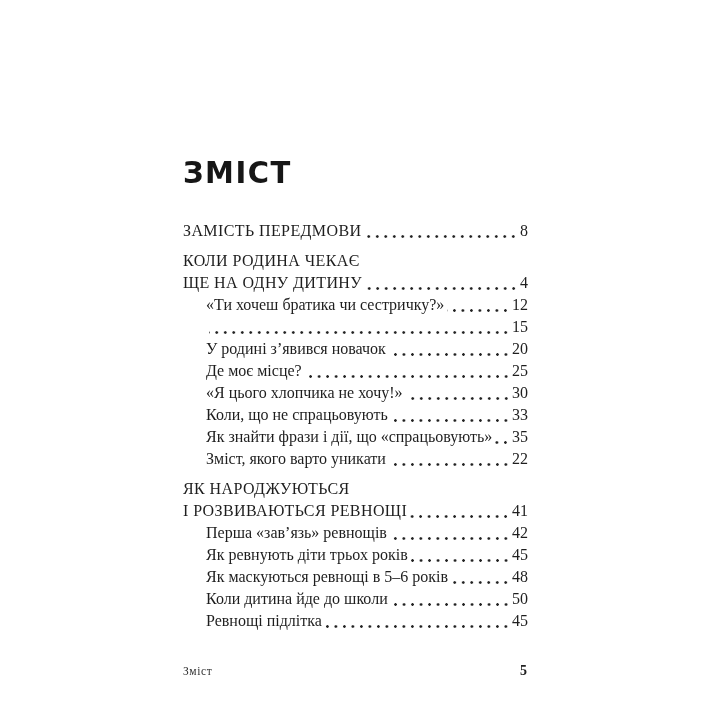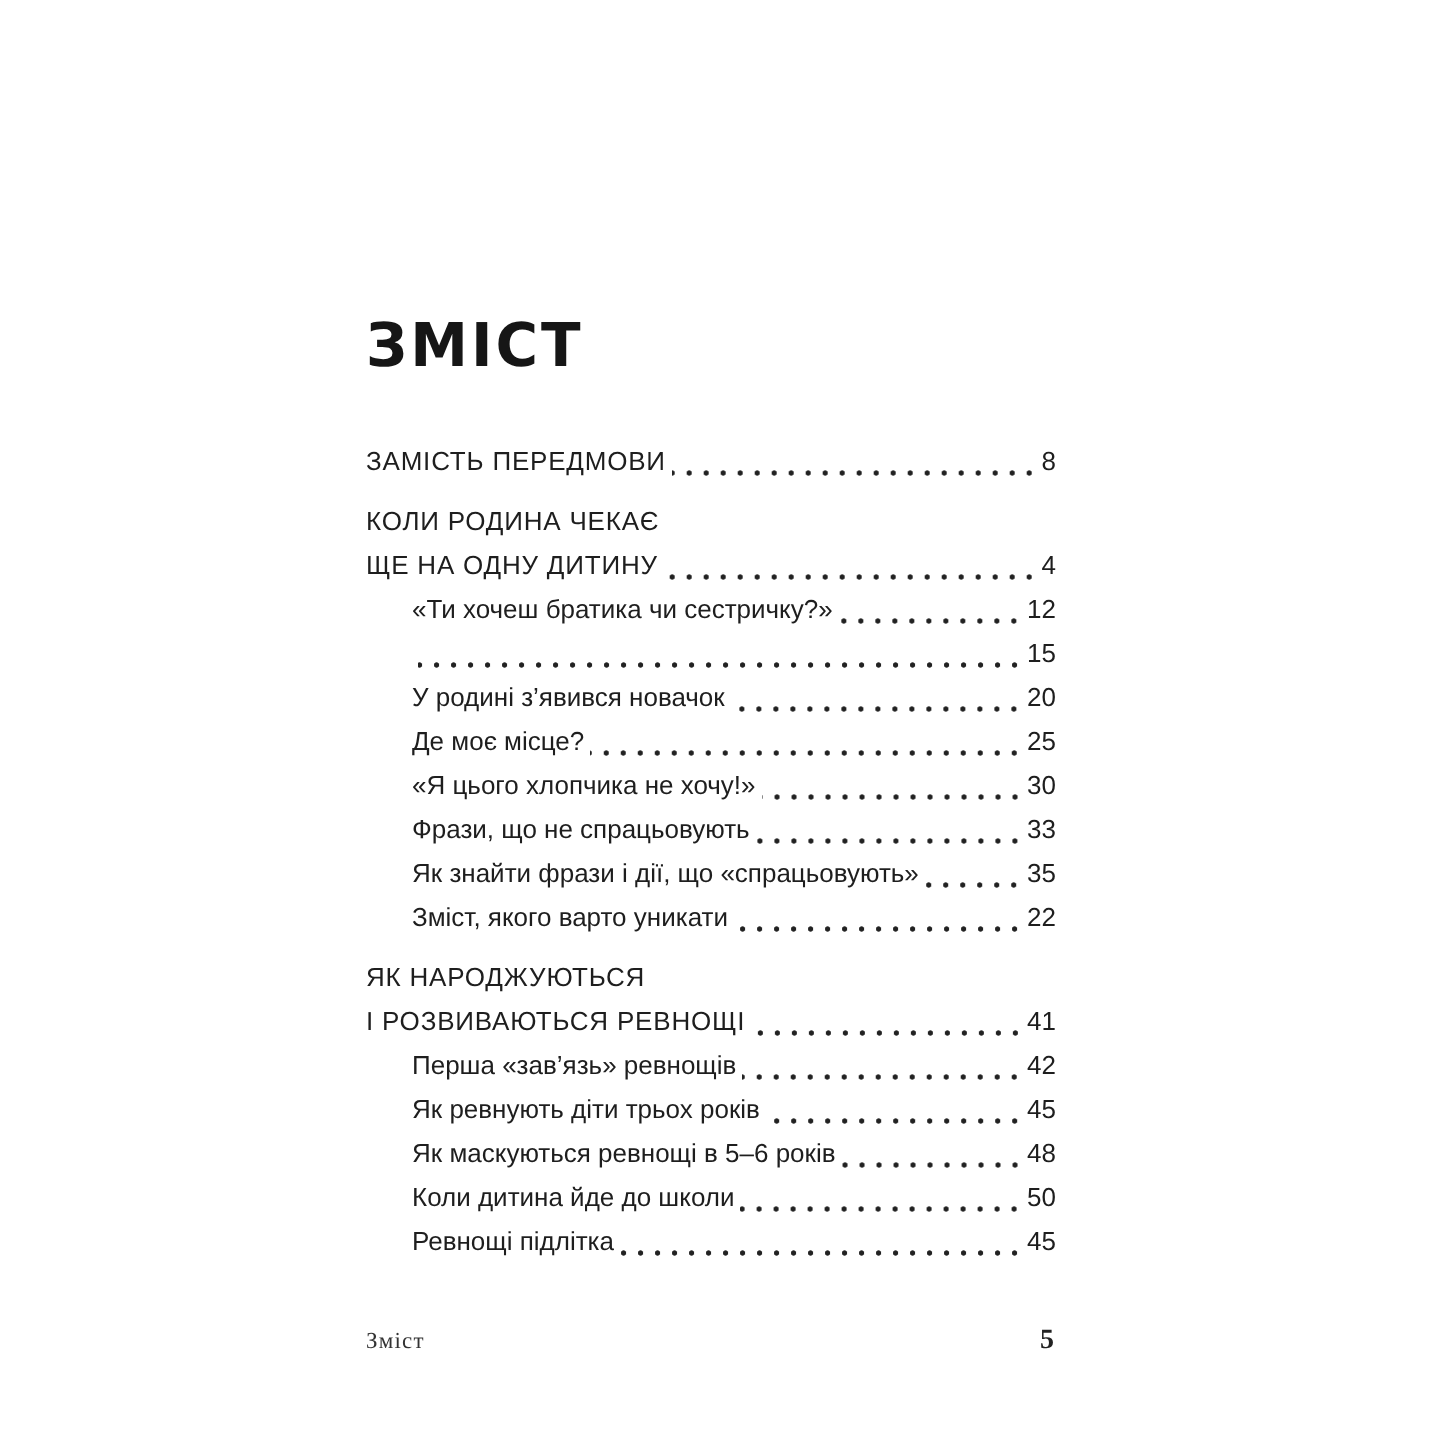--- a/index.html
+++ b/index.html
@@ -26,22 +26,22 @@
     font-family: "DejaVu Sans", sans-serif;
     font-weight: bold;
     font-size: 29px;
     line-height: 32px;
     letter-spacing: 1.5px;
     color: #161616;
     transform: scaleY(1.04);
     transform-origin: left top;
   }
   .toc {
-    font-family: Liberation Sans, sans-serif;
-    font-size: 13px;
+    font-family: Liberation Serif, serif;
+    font-size: 16px;
     line-height: 22px;
     color: #1e1e1e;
   }
   .toc-section { margin-top: 8px; }
   .toc-section:first-child { margin-top: 0; }
   .row {
     display: flex;
     align-items: baseline;
   }
   .row .label {
@@ -128,21 +128,21 @@
             <span class="label">Де моє місце?</span>
             <span class="leader"></span>
             <span class="num">25</span>
           </div>
           <div class="row item">
             <span class="label">«Я цього хлопчика не хочу!»</span>
             <span class="leader"></span>
             <span class="num">30</span>
           </div>
           <div class="row item">
-            <span class="label">Фрази, що не спрацьовують</span>
+            <span class="label">Коли, що не спрацьовують</span>
             <span class="leader"></span>
             <span class="num">33</span>
           </div>
           <div class="row item">
             <span class="label">Як знайти фрази і дії, що «спрацьовують»</span>
             <span class="leader"></span>
             <span class="num">35</span>
           </div>
           <div class="row item">
             <span class="label">Зміст, якого варто уникати</span>

